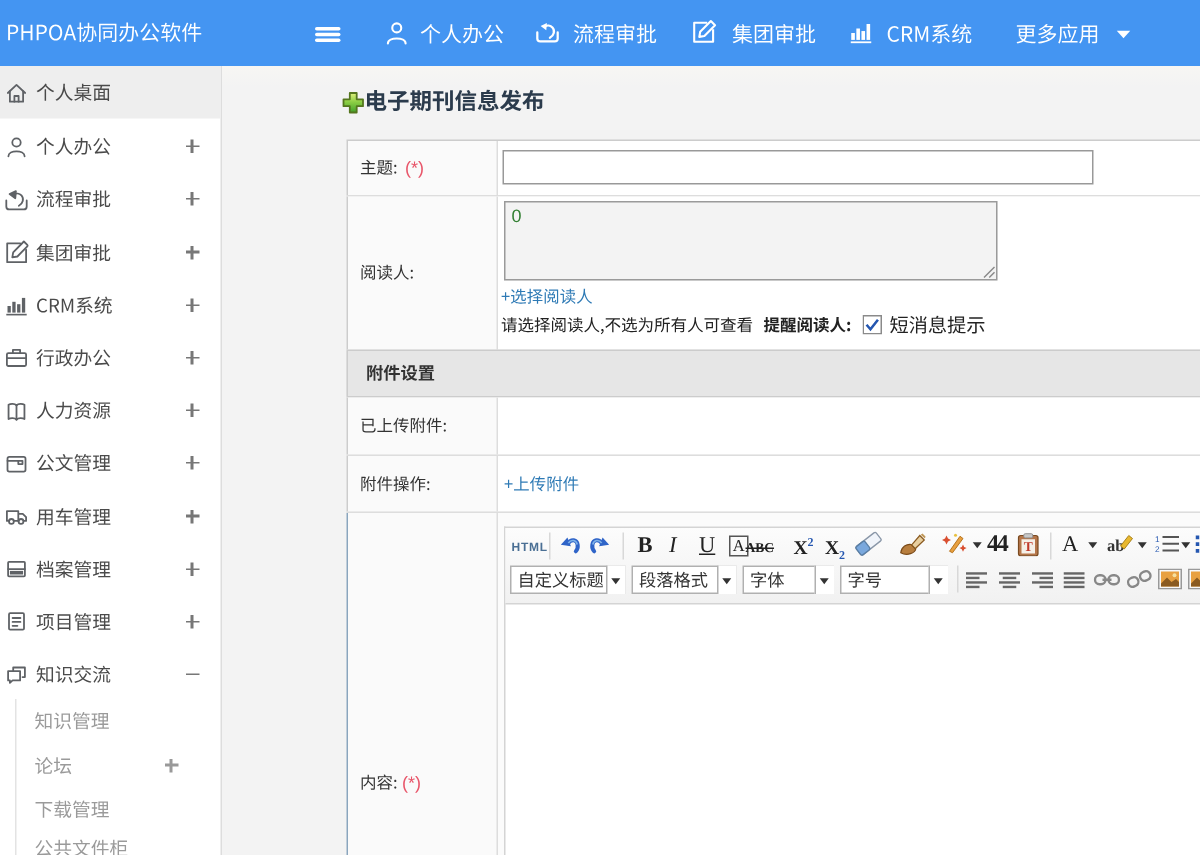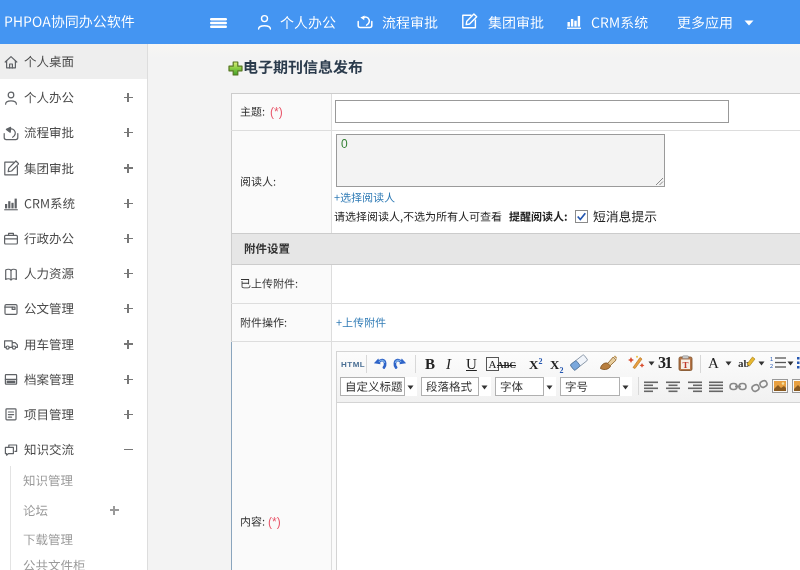--- a/index.html
+++ b/index.html
@@ -547,21 +547,21 @@
 <path d="M5 14 L12 4 L14 5.5 L7 15 Z" fill="#e8a040" stroke="#b06a10" stroke-width="0.6" transform="translate(1,-1.5)"></path>
 <g fill="#d94f30">
         <path d="M4 2 l1 2 2 1 -2 1 -1 2 -1-2 -2-1 2-1 Z"></path>
         <path d="M15 8 l0.8 1.6 1.6 0.8 -1.6 0.8 -0.8 1.6 -0.8-1.6 -1.6-0.8 1.6-0.8 Z"></path>
       </g>
 <circle cx="10" cy="1.8" r="1" fill="#e8c040"></circle>
     </svg>
 <svg class="abs" style="left:648px;top:361px" width="7" height="5">
       <path d="M0.5 0.5 H6.5 L3.5 4.5 Z" fill="#333"></path>
     </svg>
-<div class="abs" style="font-family:'Liberation Serif',serif;color:#222;left:658px;top:354px;font-size:16px;font-weight:bold;letter-spacing:-1.5px">31</div>
+<div class="abs" style="font-family:'Liberation Serif',serif;color:#222;left:658px;top:354px;font-size:16px;font-weight:bold;letter-spacing:-1.5px">44</div>
 <svg class="abs" style="left:678px;top:355px" width="15" height="16">
 <rect x="1" y="2" width="13" height="13.5" rx="1.5" fill="#b5764a" stroke="#7a4a20" stroke-width="0.8"></rect>
 <rect x="4.5" y="0.8" width="6" height="2.8" rx="1" fill="#c8c8c8" stroke="#888" stroke-width="0.6"></rect>
 <rect x="3" y="4.5" width="9" height="9.5" fill="#f5f0e8"></rect>
 <text x="7.5" y="12.5" font-size="9" font-weight="bold" fill="#c0392b" text-anchor="middle" font-family="Liberation Serif">T</text>
     </svg>
 <div class="abs" style="left:700.0px;top:355.0px;width:1px;height:18px;background:#d8d8d8"></div>
 <div class="abs" style="font-family:'Liberation Serif',serif;color:#222;left:708px;top:355px;font-size:15px">A</div>
 <svg class="abs" style="left:725px;top:361px" width="7" height="5">
       <path d="M0.5 0.5 H6.5 L3.5 4.5 Z" fill="#333"></path>

